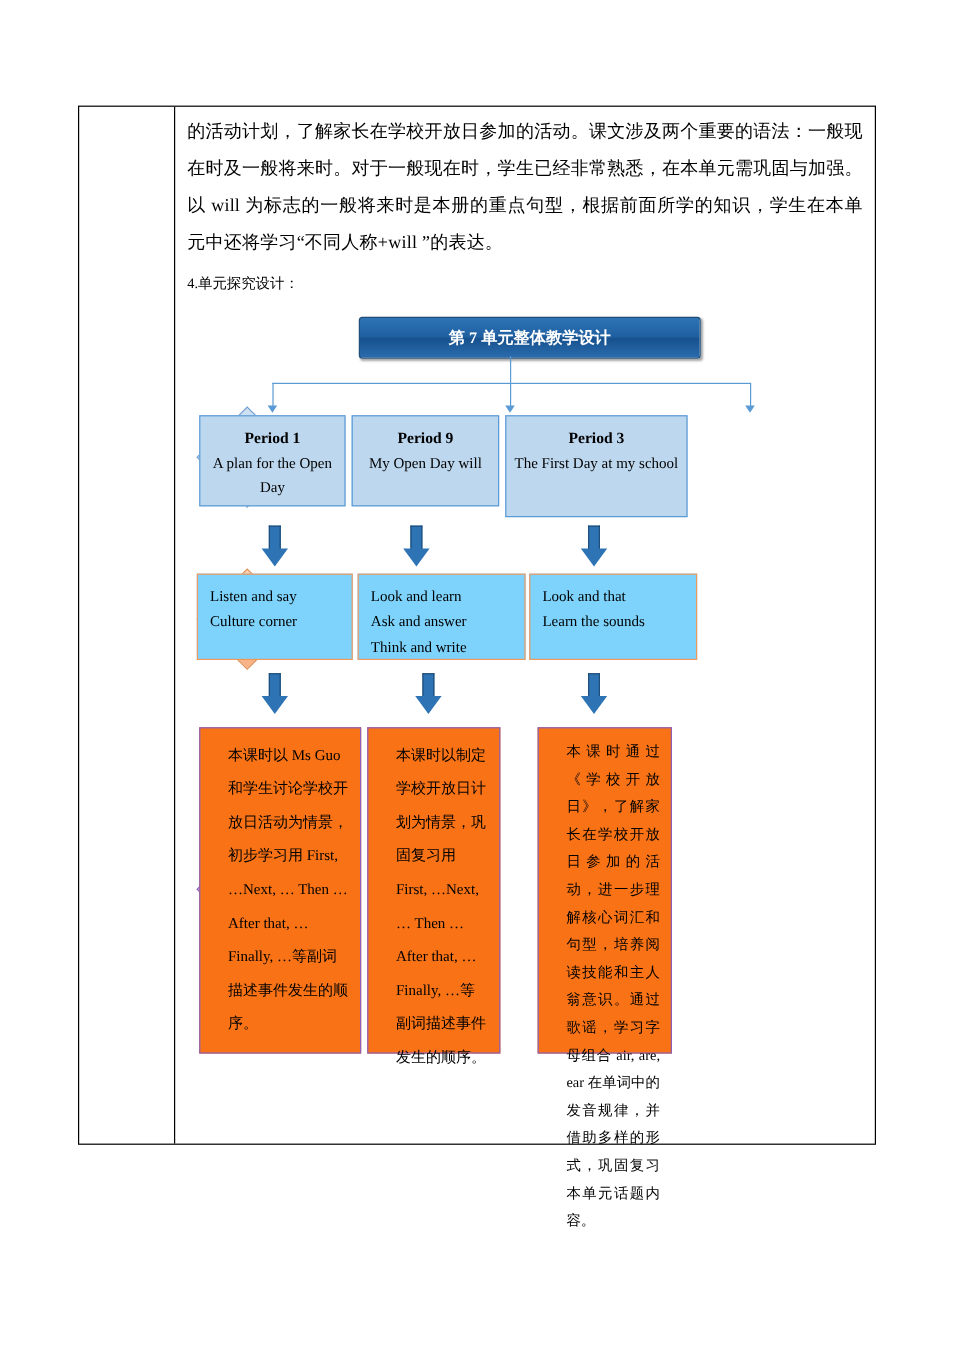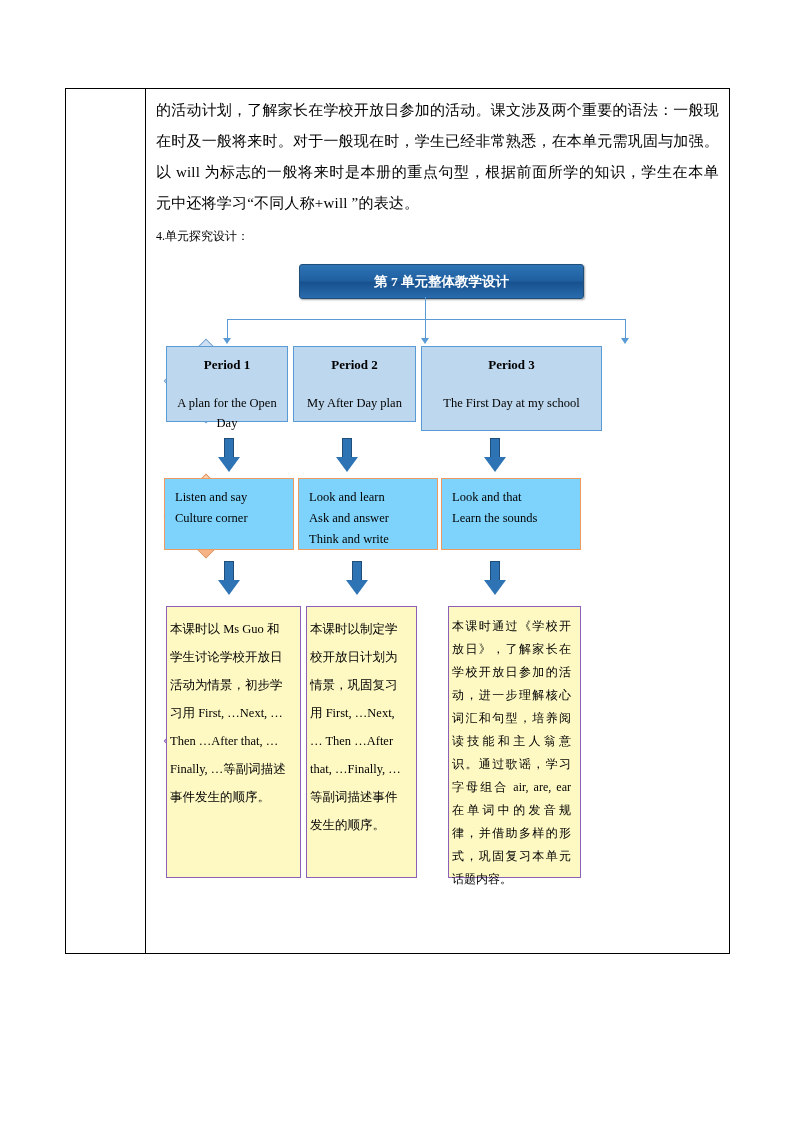--- a/index.html
+++ b/index.html
@@ -120,44 +120,44 @@
     text-align: center;
     font-family: "Liberation Serif", serif;
     font-size: 12.5px;
     line-height: 20px;
     padding-top: 8px;
   }
   .period-box .ptitle {
     font-weight: bold;
     font-size: 13px;
     display: block;
-    margin-bottom: 18px;
+    margin-bottom: 1px;
   }
 
   
   .content-box {
     position: absolute;
     box-sizing: border-box;
     border: 1px solid #ed9a5f;
     background: #7dd3fc;
     font-family: "Liberation Serif", serif;
     font-size: 12.5px;
     line-height: 21px;
     padding: 8px 0 0 10px;
   }
 
   
   .desc-box {
     position: absolute;
     box-sizing: border-box;
     border: 1px solid #8d5fb8;
-    background: #fef9c3;
+    background: #f97316;
     font-size: 12.5px;
     line-height: 28px;
-    padding: 8px 9px 0 3px;
+    padding: 8px 9px 0 23px;
     text-align: left;
   }
   .desc-box.compact {
     line-height: 23px;
     font-size: 12px;
     text-align: justify;
   }
 
   
   .hline, .vline {
@@ -238,24 +238,24 @@
       <div class="diamond diamond-purple" style="left:20px; top:455px;">
         <span class="dtext">创设
 情景</span>
       </div>
 
       <div class="period-box" style="left:10px;  top:90px; width:122px; height:76px;">
         <span class="ptitle">Period 1</span>
         <span>A plan for the Open Day</span>
       </div>
       <div class="period-box" style="left:137px; top:90px; width:123px; height:76px;">
-        <span class="ptitle">Period 2</span>
-        <span>My After Day plan</span>
-      </div>
-      <div class="period-box" style="left:265px; top:90px; width:181px; height:85px;">
+        <span class="ptitle">Period 9</span>
+        <span>My Open Day will</span>
+      </div>
+      <div class="period-box" style="left:265px; top:90px; width:152px; height:85px;">
         <span class="ptitle">Period 3</span>
         <span>The First Day at my school</span>
       </div>
 
       <div class="block-arrow" style="left:62px;  top:182px;">
           <div class="shaft"></div>
           <div class="head"></div>
         </div>
       <div class="block-arrow" style="left:180px; top:182px;">
           <div class="shaft"></div>
@@ -292,19 +292,19 @@
           <div class="shaft"></div>
           <div class="head"></div>
         </div>
 
       <div class="desc-box" style="left:10px;  top:350px; width:135px; height:272px;">
         <span>本课时以 Ms Guo 和学生讨论学校开放日活动为情景，初步学习用 First, …Next, … Then …After that, …Finally, …等副词描述事件发生的顺序。</span>
       </div>
       <div class="desc-box" style="left:150px; top:350px; width:111px; height:272px;">
         <span>本课时以制定学校开放日计划为情景，巩固复习用 First, …Next, … Then …After that, …Finally, …等副词描述事件发生的顺序。</span>
       </div>
-      <div class="desc-box compact" style="left:292px; top:350px; width:133px; height:272px;">
+      <div class="desc-box compact" style="left:292px; top:350px; width:112px; height:272px;">
         <span>本课时通过《学校开放日》，了解家长在学校开放日参加的活动，进一步理解核心词汇和句型，培养阅读技能和主人翁意识。通过歌谣，学习字母组合 air, are, ear 在单词中的发音规律，并借助多样的形式，巩固复习本单元话题内容。</span>
       </div>
 
     </div>
   </div>
 </div>
 
 </body></html>

